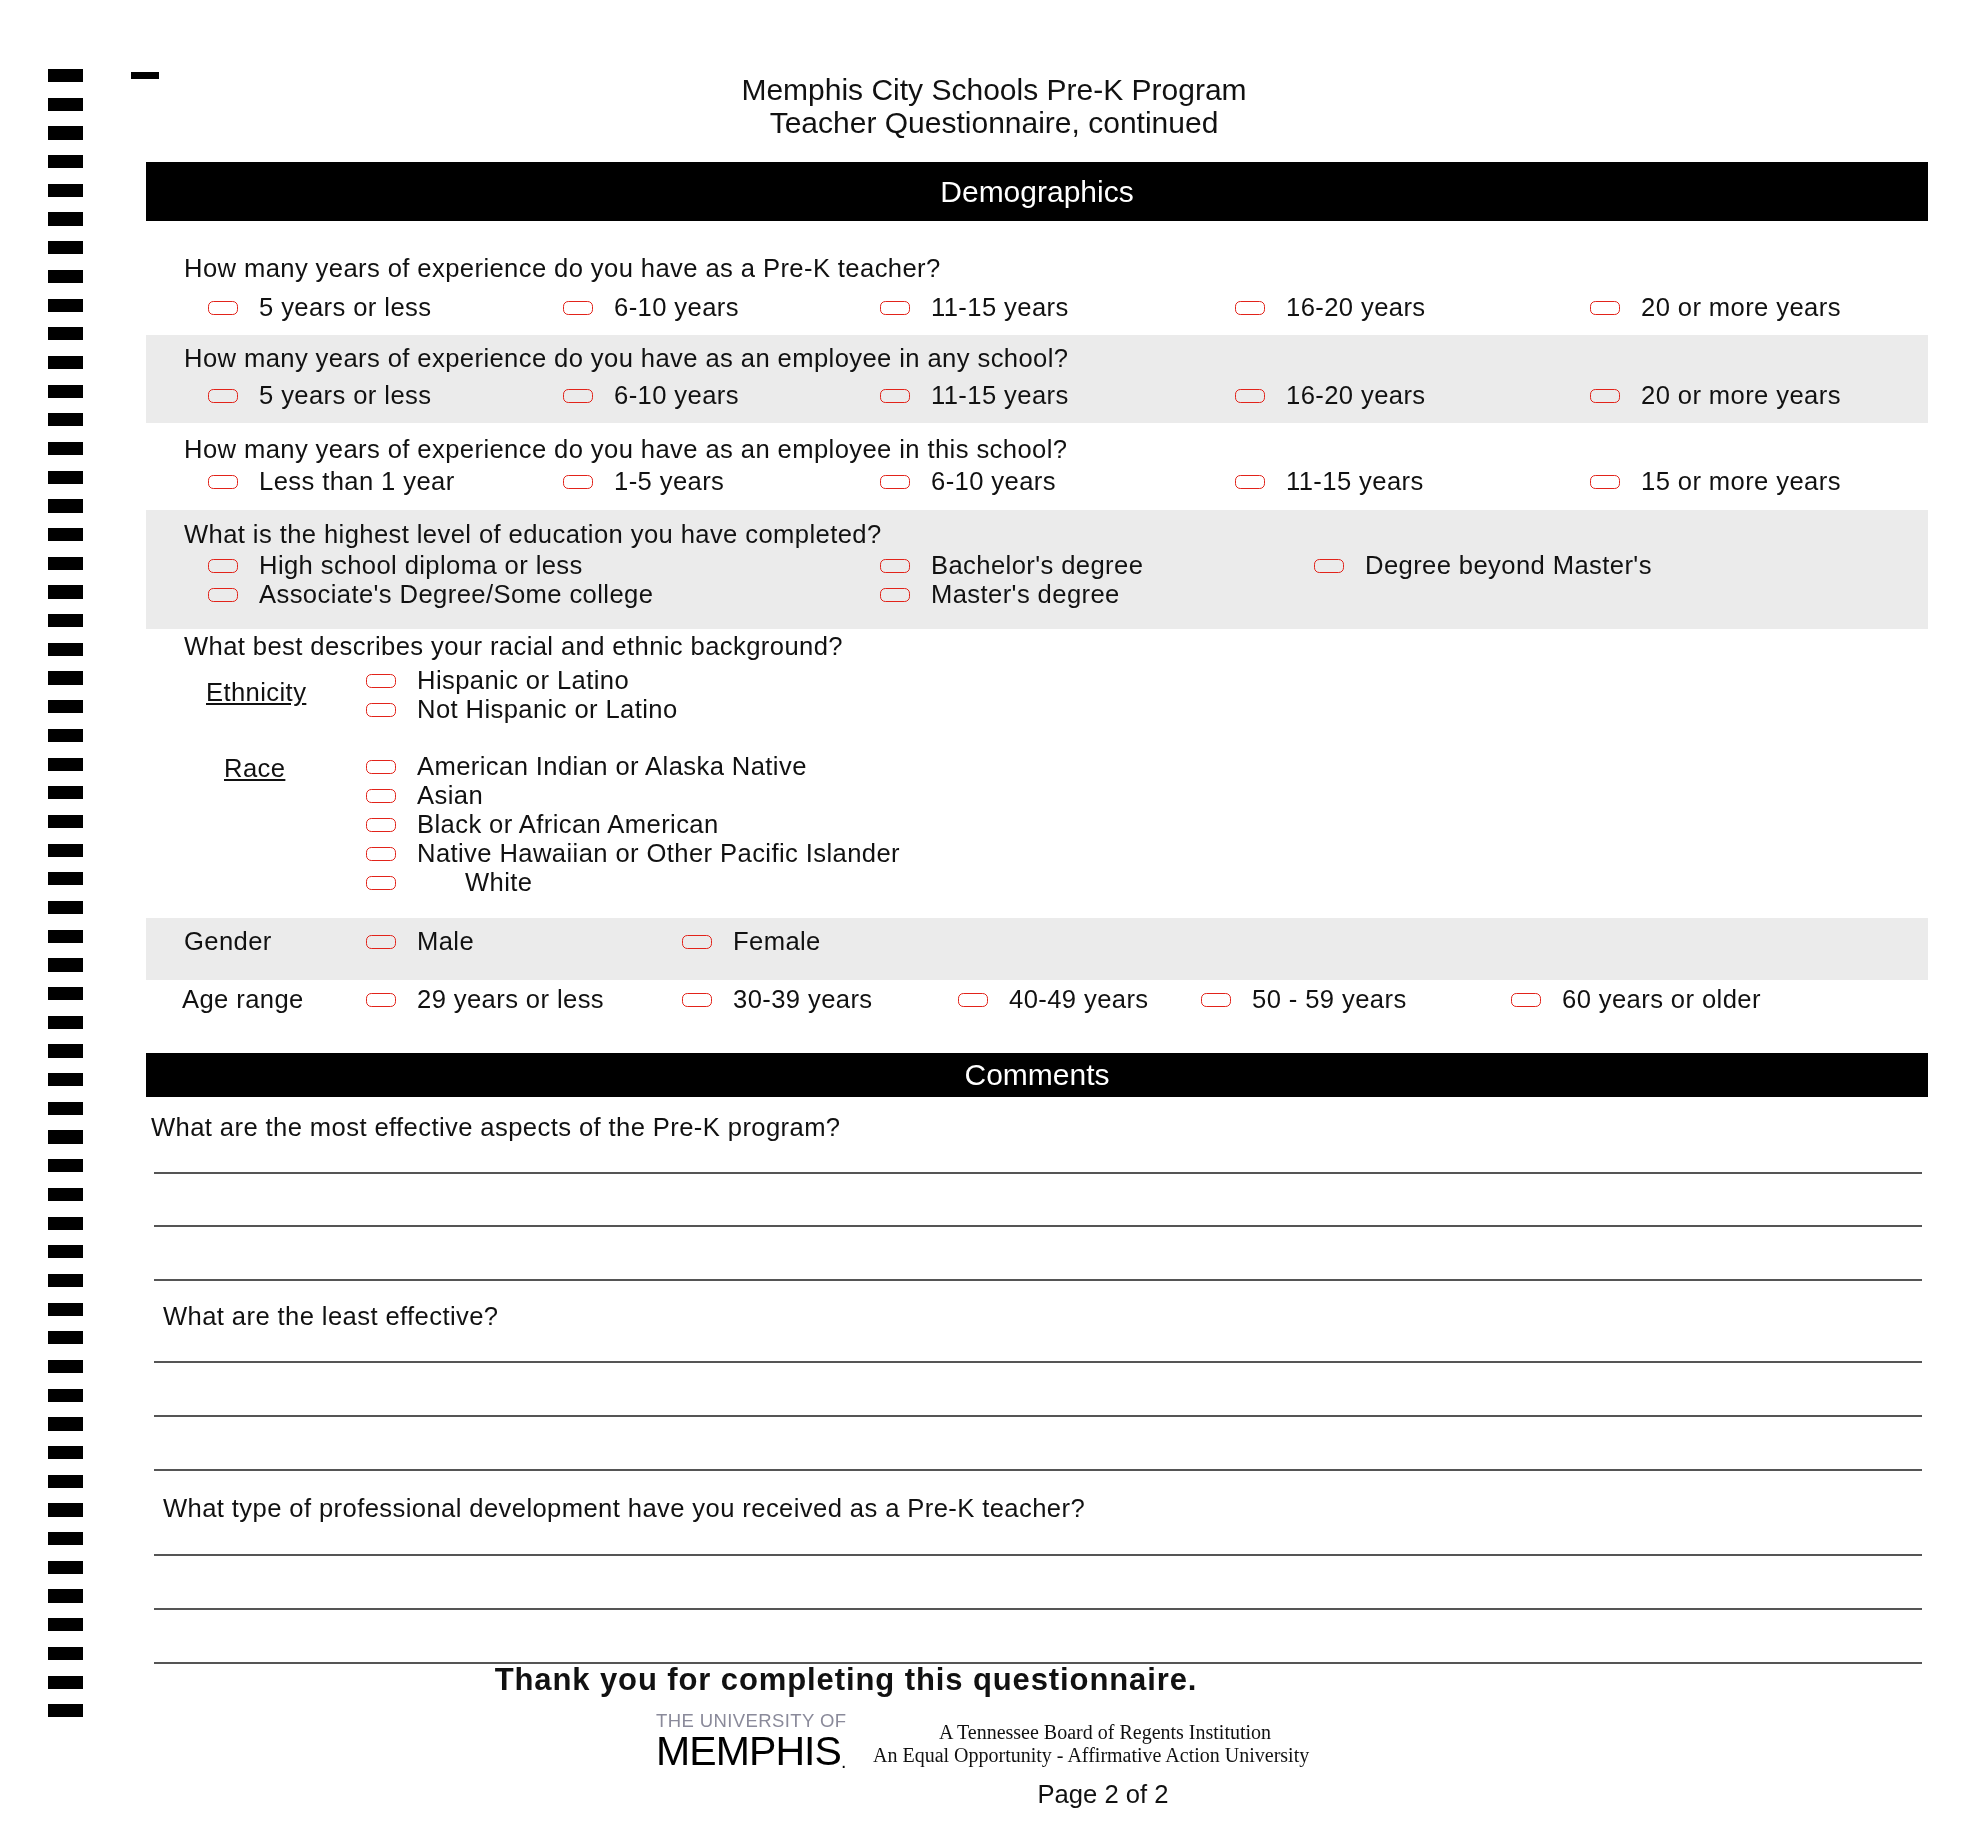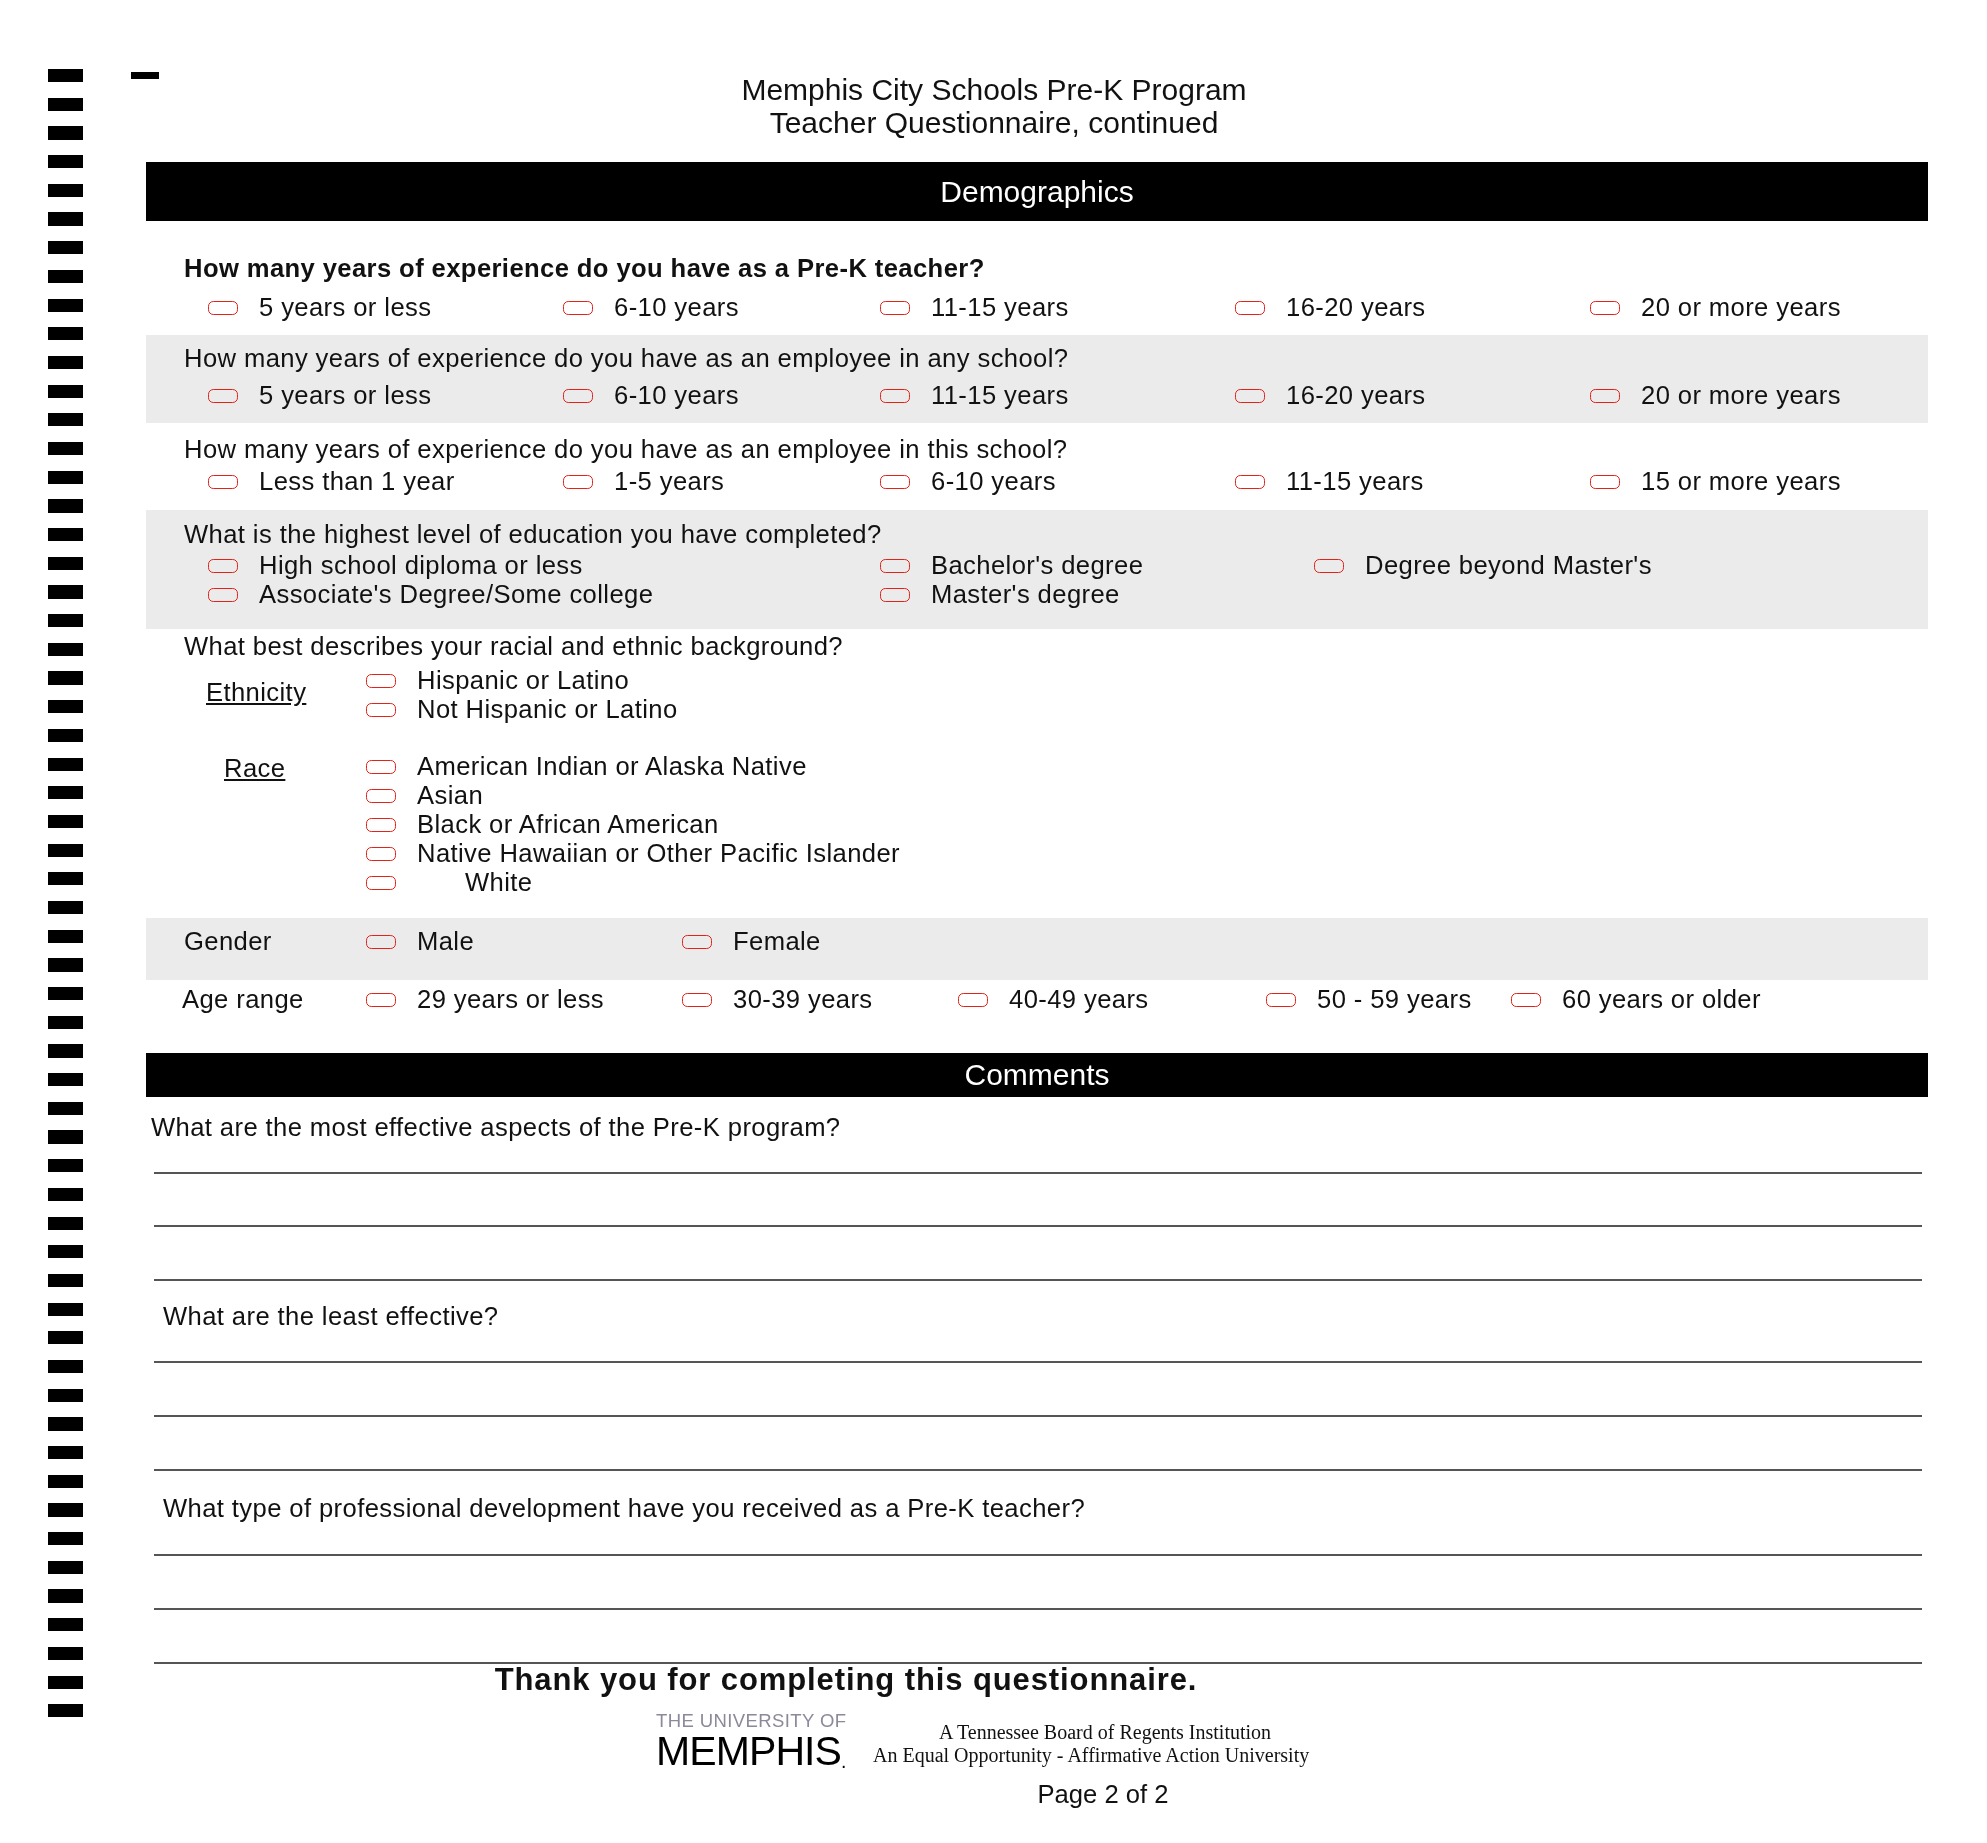--- a/index.html
+++ b/index.html
@@ -92,21 +92,21 @@
 <div class="abs title" style="top:106px;">Teacher Questionnaire, continued</div>
 
 <div class="abs bar" style="top:162px;height:59px;line-height:59px;">
   <span>Demographics</span>
 </div>
 
 <div class="abs shade" style="top:335px;height:88px;"></div>
 <div class="abs shade" style="top:510px;height:119px;"></div>
 <div class="abs shade" style="top:918px;height:62px;"></div>
 
-<div class="abs q" style="left:184px;top:254px;font-weight:bold;">How many years of experience do you have as a Pre-K teacher?</div>
+<div class="abs q" style="left:184px;top:254px;">How many years of experience do you have as a Pre-K teacher?</div>
 <div class="abs opt" style="left:208px;top:293px;">
     <span class="bubble"></span>
     <span>5 years or less</span>
   </div>
 <div class="abs opt" style="left:563px;top:293px;">
     <span class="bubble"></span>
     <span>6-10 years</span>
   </div>
 <div class="abs opt" style="left:880px;top:293px;">
     <span class="bubble"></span>
@@ -236,21 +236,21 @@
     <span>29 years or less</span>
   </div>
 <div class="abs opt" style="left:682px;top:985px;">
     <span class="bubble"></span>
     <span>30-39 years</span>
   </div>
 <div class="abs opt" style="left:958px;top:985px;">
     <span class="bubble"></span>
     <span>40-49 years</span>
   </div>
-<div class="abs opt" style="left:1266px;top:985px;">
+<div class="abs opt" style="left:1201px;top:985px;">
     <span class="bubble"></span>
     <span>50 - 59 years</span>
   </div>
 <div class="abs opt" style="left:1511px;top:985px;">
     <span class="bubble"></span>
     <span>60 years or older</span>
   </div>
 
 <div class="abs bar" style="top:1053px;height:44px;line-height:44px;">
   <span>Comments</span>

